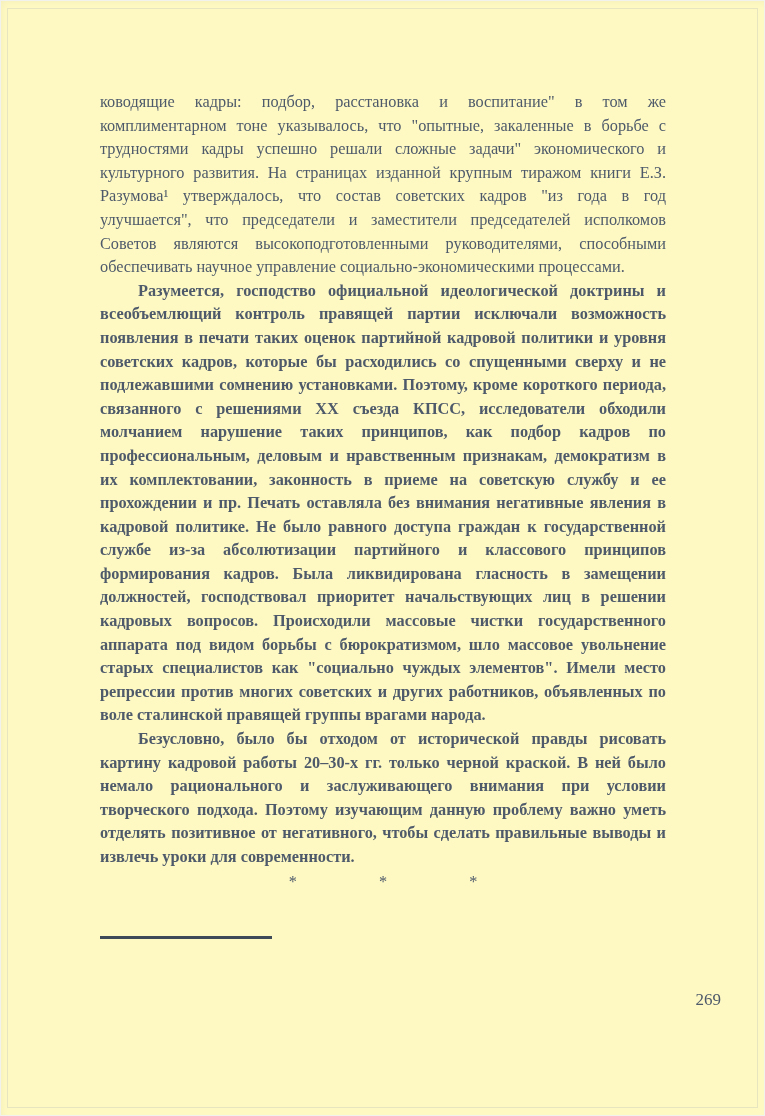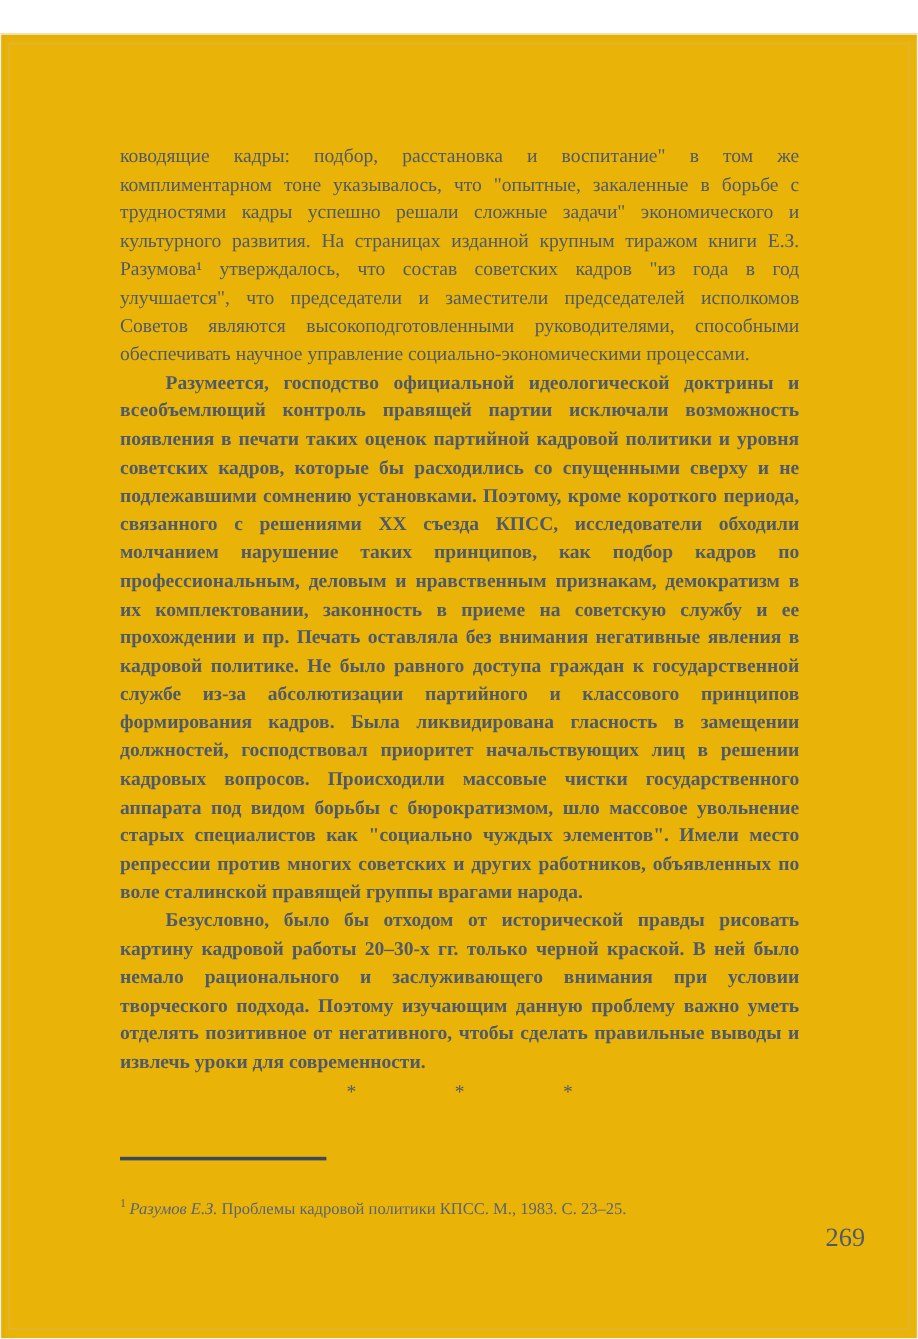--- a/index.html
+++ b/index.html
@@ -10,23 +10,22 @@
   body {
     width: 765px;
     height: 1116px;
     position: relative;
     font-family: "Liberation Serif", "DejaVu Serif", serif;
     overflow: hidden;
   }
   .scan-page {
     position: absolute;
     inset: 0;
-    background: #eab308;
+    background: #fef9c3;
     box-shadow: inset 0 0 0 1px #f1f1ee, inset 3px 3px 6px rgba(0,0,0,0.03);
-    margin-top: 28px;
   }
   .scan-edge {
     position: absolute;
     left: 7px;
     top: 8px;
     right: 7px;
     bottom: 8px;
     border: 1px solid rgba(190,190,185,0.35);
     pointer-events: none;
   }
@@ -78,36 +77,33 @@
     margin-right: 3px;
   }
   .footnote .fn-author {
     font-style: italic;
   }
   .page-number {
     position: absolute;
     top: 990px;
     right: 44px;
     color: #4e5a6a;
-    font-size: 22px;
+    font-size: 17px;
   }
 </style>
 </head>
 <body>
 
 <div class="scan-page">
   <div class="scan-edge"></div>
 
   <div class="text-block">
     <p class="para">ководящие кадры: подбор, расстановка и воспитание" в том же комплиментарном тоне указывалось, что "опытные, закаленные в борьбе с трудностями кадры успешно решали сложные задачи" экономического и культурного развития. На страницах изданной крупным тиражом книги Е.З. Разумова¹ утверждалось, что состав советских кадров "из года в год улучшается", что председатели и заместители председателей исполкомов Советов являются высокоподготовленными руководителями, способными обеспечивать научное управление социально-экономическими процессами.</p>
     <p class="para indent">Разумеется, господство официальной идеологической доктрины и всеобъемлющий контроль правящей партии исключали возможность появления в печати таких оценок партийной кадровой политики и уровня советских кадров, которые бы расходились со спущенными сверху и не подлежавшими сомнению установками. Поэтому, кроме короткого периода, связанного с решениями XX съезда КПСС, исследователи обходили молчанием нарушение таких принципов, как подбор кадров по профессиональным, деловым и нравственным признакам, демократизм в их комплектовании, законность в приеме на советскую службу и ее прохождении и пр. Печать оставляла без внимания негативные явления в кадровой политике. Не было равного доступа граждан к государственной службе из-за абсолютизации партийного и классового принципов формирования кадров. Была ликвидирована гласность в замещении должностей, господствовал приоритет начальствующих лиц в решении кадровых вопросов. Происходили массовые чистки государственного аппарата под видом борьбы с бюрократизмом, шло массовое увольнение старых специалистов как "социально чуждых элементов". Имели место репрессии против многих советских и других работников, объявленных по воле сталинской правящей группы врагами народа.</p>
     <p class="para indent">Безусловно, было бы отходом от исторической правды рисовать картину кадровой работы 20–30-х гг. только черной краской. В ней было немало рационального и заслуживающего внимания при условии творческого подхода. Поэтому изучающим данную проблему важно уметь отделять позитивное от негативного, чтобы сделать правильные выводы и извлечь уроки для современности.</p>
     <div class="separator">* * *</div>
   </div>
 
   <div class="footnote-rule"></div>
 
-  <div class="footnote">
-    <sup>1</sup><span class="fn-author">Разумов Е.З.</span><span> Проблемы кадровой политики КПСС. М., 1983. С. 23–25.</span>
-  </div>
 
   <div class="page-number">269</div>
 </div>
 
 </body></html>

